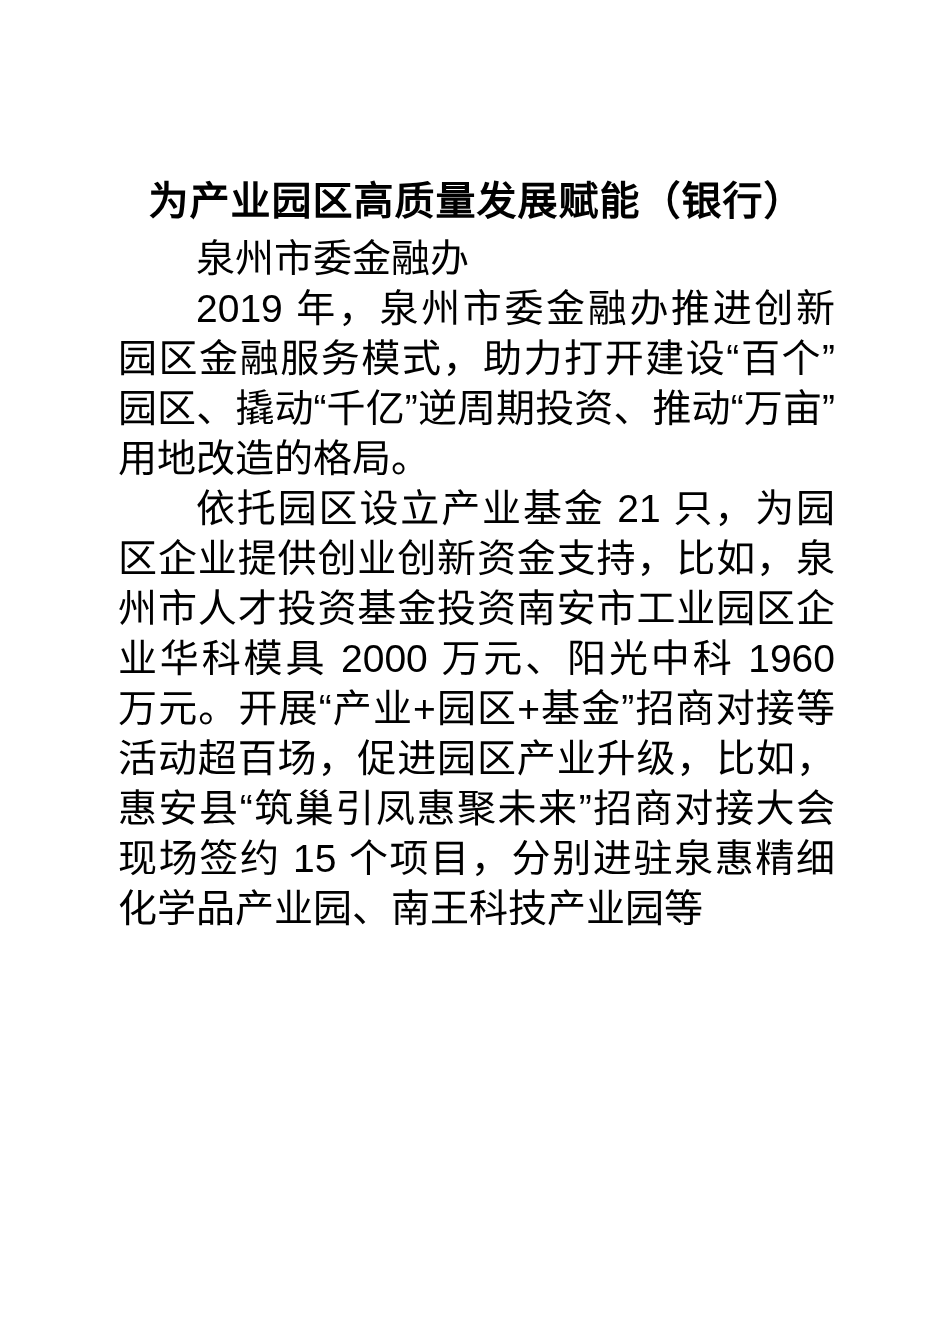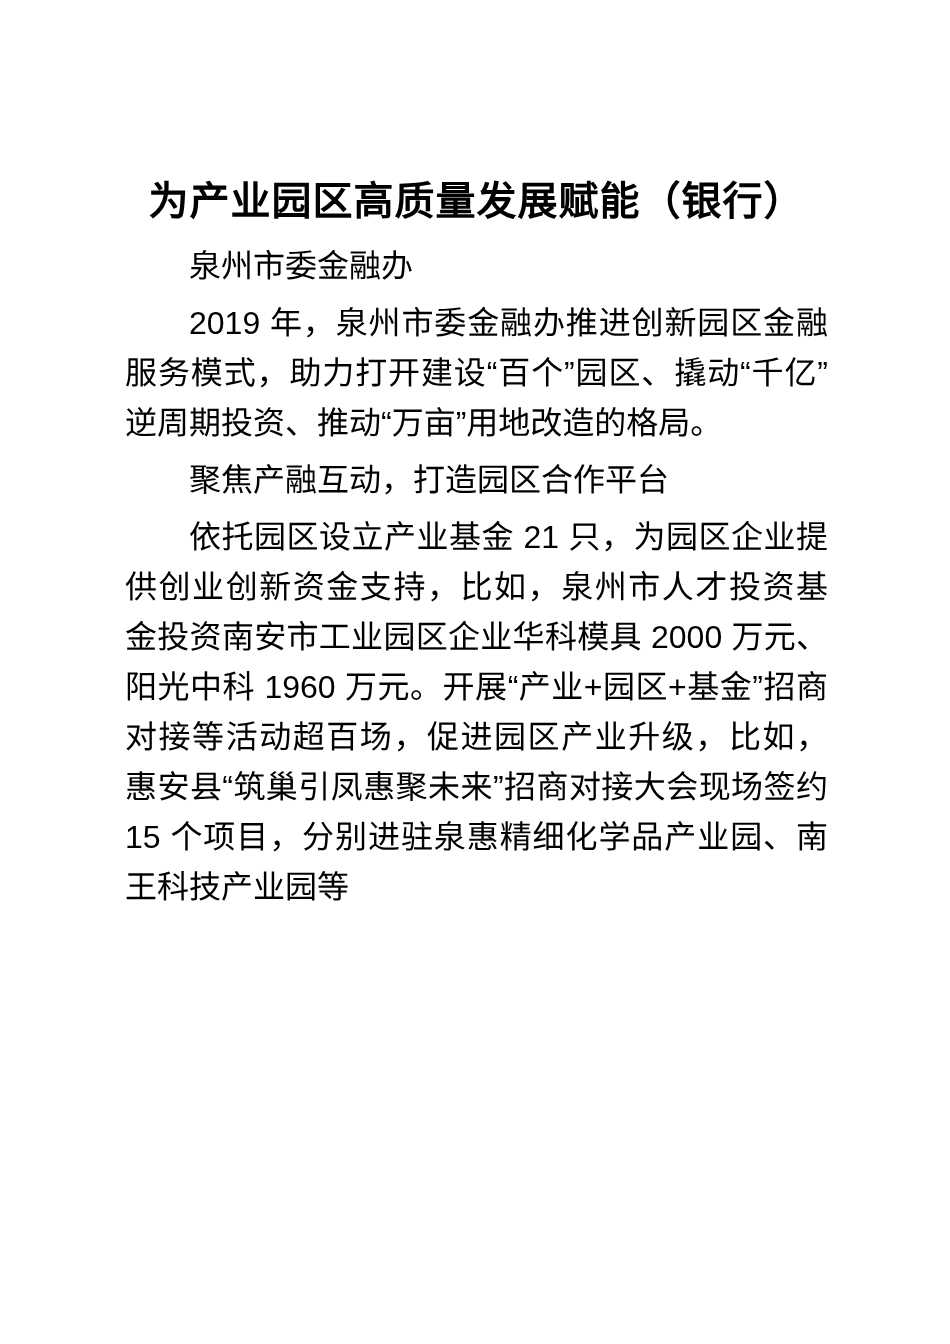--- a/index.html
+++ b/index.html
@@ -25,22 +25,22 @@
     font-weight: bold;
     font-size: 40px;
     line-height: 64px;
     text-align: center;
     letter-spacing: 1px;
     color: #000000;
   }
   .byline,
   .para,
   .section-heading {
-    margin: 7px;
-    font-size: 32px;
+    margin: 0;
+    font-size: 39px;
     line-height: 50px;
     font-weight: normal;
     color: #000000;
     text-indent: 2em;
   }
   .para {
     text-align: justify;
     text-justify: inter-ideograph;
   }
 </style>
@@ -49,16 +49,15 @@
 
 <div class="page">
   <h1 class="doc-title">为产业园区高质量发展赋能（银行）</h1>
 
   <div class="byline">泉州市委金融办</div>
 
   <p class="para">2019 年，泉州市委金融办推进创新园区金融服务模式，助力打开建设“百个”园区、撬动“千亿”逆周期投资、推动“万亩”用地改造的格局。</p>
 
 
   <div>
-    <h2 class="section-heading">聚焦产融互动，打造园区合作平台</h2>
     <p class="para">依托园区设立产业基金 21 只，为园区企业提供创业创新资金支持，比如，泉州市人才投资基金投资南安市工业园区企业华科模具 2000 万元、阳光中科 1960 万元。开展“产业+园区+基金”招商对接等活动超百场，促进园区产业升级，比如，惠安县“筑巢引凤惠聚未来”招商对接大会现场签约 15 个项目，分别进驻泉惠精细化学品产业园、南王科技产业园等</p>
   </div>
 </div>
 
 </body></html>

